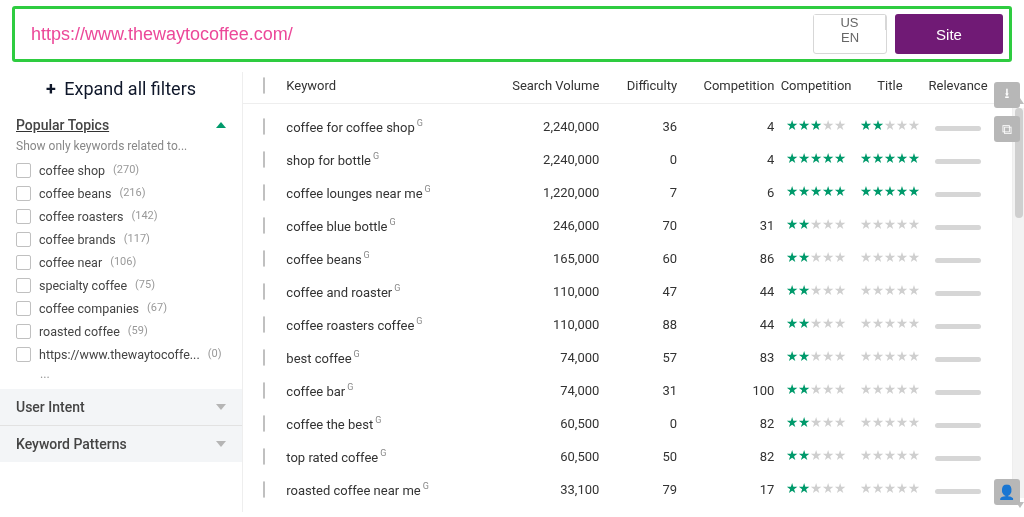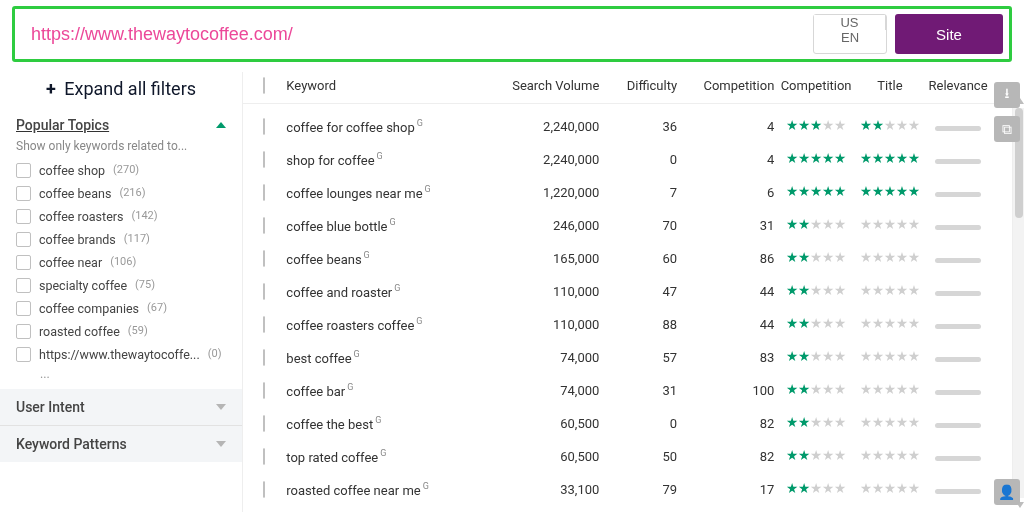--- a/index.html
+++ b/index.html
@@ -359,21 +359,21 @@
               <span class="star full"></span>
               <span class="star full"></span>
               <span class="star"></span>
               <span class="star"></span>
               <span class="star"></span>
             </span></div>
           <div class="col-rel"><span class="rel-bar"></span></div>
         </div>
         <div class="row">
           <div class="col-chk"><span class="chk"></span></div>
-          <div class="col-kw"><span class="kw-text">shop for coffee</span><span class="g-badge">G</span></div>
+          <div class="col-kw"><span class="kw-text">shop for bottle</span><span class="g-badge">G</span></div>
           <div class="col-sv">2,240,000</div>
           <div class="col-diff">0</div>
           <div class="col-comp">4</div>
           <div class="col-eff"><span class="stars">
               <span class="star full"></span>
               <span class="star full"></span>
               <span class="star full"></span>
               <span class="star full"></span>
               <span class="star full"></span>
             </span></div>

